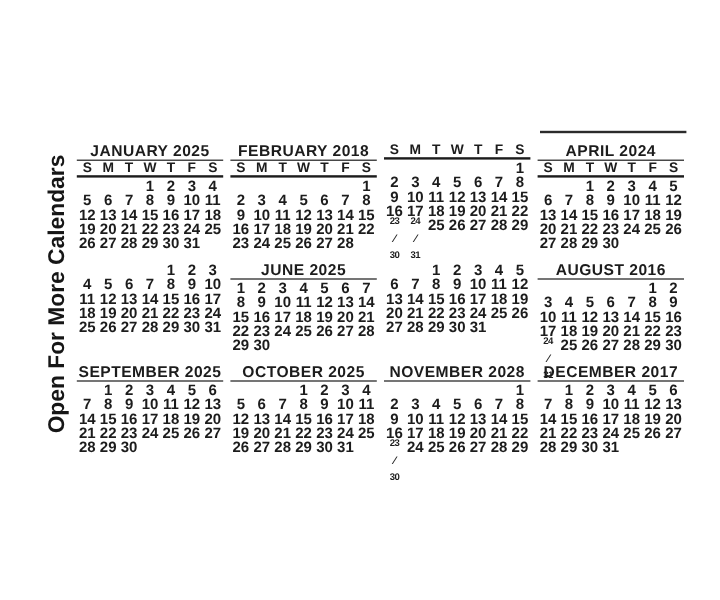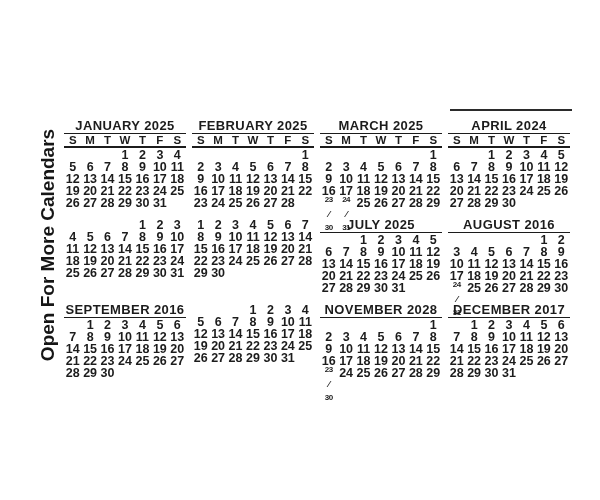--- a/index.html
+++ b/index.html
@@ -118,21 +118,21 @@
           <span>26</span>
           <span>27</span>
           <span>28</span>
           <span>29</span>
           <span>30</span>
           <span>31</span>
           <span></span>
         </div>
   </div>
       <div class="month">
-    <div class="month-title">FEBRUARY 2025</div>
+    <div class="month-title">FEBRUARY 2018</div>
     <div class="weekdays">
           <span>S</span>
           <span>M</span>
           <span>T</span>
           <span>W</span>
           <span>T</span>
           <span>F</span>
           <span>S</span>
         </div>
     <div class="days">
@@ -167,21 +167,20 @@
           <span>23</span>
           <span>24</span>
           <span>25</span>
           <span>26</span>
           <span>27</span>
           <span>28</span>
           <span></span>
         </div>
   </div>
       <div class="month">
-    <div class="month-title">MARCH 2025</div>
     <div class="weekdays">
           <span>S</span>
           <span>M</span>
           <span>T</span>
           <span>W</span>
           <span>T</span>
           <span>F</span>
           <span>S</span>
         </div>
     <div class="days">
@@ -313,61 +312,61 @@
           <span>25</span>
           <span>26</span>
           <span>27</span>
           <span>28</span>
           <span>29</span>
           <span>30</span>
           <span>31</span>
         </div>
   </div>
       <div class="month">
-
-    <div class="days">
-          <span>1</span>
-          <span>2</span>
-          <span>3</span>
-          <span>4</span>
-          <span>5</span>
-          <span>6</span>
-          <span>7</span>
-          <span>8</span>
-          <span>9</span>
-          <span>10</span>
-          <span>11</span>
-          <span>12</span>
-          <span>13</span>
-          <span>14</span>
-          <span>15</span>
-          <span>16</span>
-          <span>17</span>
-          <span>18</span>
-          <span>19</span>
-          <span>20</span>
-          <span>21</span>
-          <span>22</span>
-          <span>23</span>
-          <span>24</span>
-          <span>25</span>
-          <span>26</span>
-          <span>27</span>
-          <span>28</span>
-          <span>29</span>
-          <span>30</span>
-          <span></span>
-          <span></span>
-          <span></span>
-          <span></span>
-          <span></span>
-        </div>
-  </div>
-      <div class="month">
-    <div class="month-title">JULY 2025</div>
+    <div class="month-title">JUNE 2025</div>
+
+    <div class="days">
+          <span>1</span>
+          <span>2</span>
+          <span>3</span>
+          <span>4</span>
+          <span>5</span>
+          <span>6</span>
+          <span>7</span>
+          <span>8</span>
+          <span>9</span>
+          <span>10</span>
+          <span>11</span>
+          <span>12</span>
+          <span>13</span>
+          <span>14</span>
+          <span>15</span>
+          <span>16</span>
+          <span>17</span>
+          <span>18</span>
+          <span>19</span>
+          <span>20</span>
+          <span>21</span>
+          <span>22</span>
+          <span>23</span>
+          <span>24</span>
+          <span>25</span>
+          <span>26</span>
+          <span>27</span>
+          <span>28</span>
+          <span>29</span>
+          <span>30</span>
+          <span></span>
+          <span></span>
+          <span></span>
+          <span></span>
+          <span></span>
+        </div>
+  </div>
+      <div class="month">
 
     <div class="days">
           <span></span>
           <span></span>
           <span>1</span>
           <span>2</span>
           <span>3</span>
           <span>4</span>
           <span>5</span>
           <span>6</span>
@@ -439,61 +438,62 @@
           </span>
           <span>25</span>
           <span>26</span>
           <span>27</span>
           <span>28</span>
           <span>29</span>
           <span>30</span>
         </div>
   </div>
       <div class="month">
-    <div class="month-title">SEPTEMBER 2016</div>
-
-    <div class="days">
-          <span></span>
-          <span>1</span>
-          <span>2</span>
-          <span>3</span>
-          <span>4</span>
-          <span>5</span>
-          <span>6</span>
-          <span>7</span>
-          <span>8</span>
-          <span>9</span>
-          <span>10</span>
-          <span>11</span>
-          <span>12</span>
-          <span>13</span>
-          <span>14</span>
-          <span>15</span>
-          <span>16</span>
-          <span>17</span>
-          <span>18</span>
-          <span>19</span>
-          <span>20</span>
-          <span>21</span>
-          <span>22</span>
-          <span>23</span>
-          <span>24</span>
-          <span>25</span>
-          <span>26</span>
-          <span>27</span>
-          <span>28</span>
-          <span>29</span>
-          <span>30</span>
-          <span></span>
-          <span></span>
-          <span></span>
-          <span></span>
-        </div>
-  </div>
-      <div class="month">
+    <div class="month-title">SEPTEMBER 2025</div>
+
+    <div class="days">
+          <span></span>
+          <span>1</span>
+          <span>2</span>
+          <span>3</span>
+          <span>4</span>
+          <span>5</span>
+          <span>6</span>
+          <span>7</span>
+          <span>8</span>
+          <span>9</span>
+          <span>10</span>
+          <span>11</span>
+          <span>12</span>
+          <span>13</span>
+          <span>14</span>
+          <span>15</span>
+          <span>16</span>
+          <span>17</span>
+          <span>18</span>
+          <span>19</span>
+          <span>20</span>
+          <span>21</span>
+          <span>22</span>
+          <span>23</span>
+          <span>24</span>
+          <span>25</span>
+          <span>26</span>
+          <span>27</span>
+          <span>28</span>
+          <span>29</span>
+          <span>30</span>
+          <span></span>
+          <span></span>
+          <span></span>
+          <span></span>
+        </div>
+  </div>
+      <div class="month">
+    <div class="month-title">OCTOBER 2025</div>
 
     <div class="days">
           <span></span>
           <span></span>
           <span></span>
           <span>1</span>
           <span>2</span>
           <span>3</span>
           <span>4</span>
           <span>5</span>

